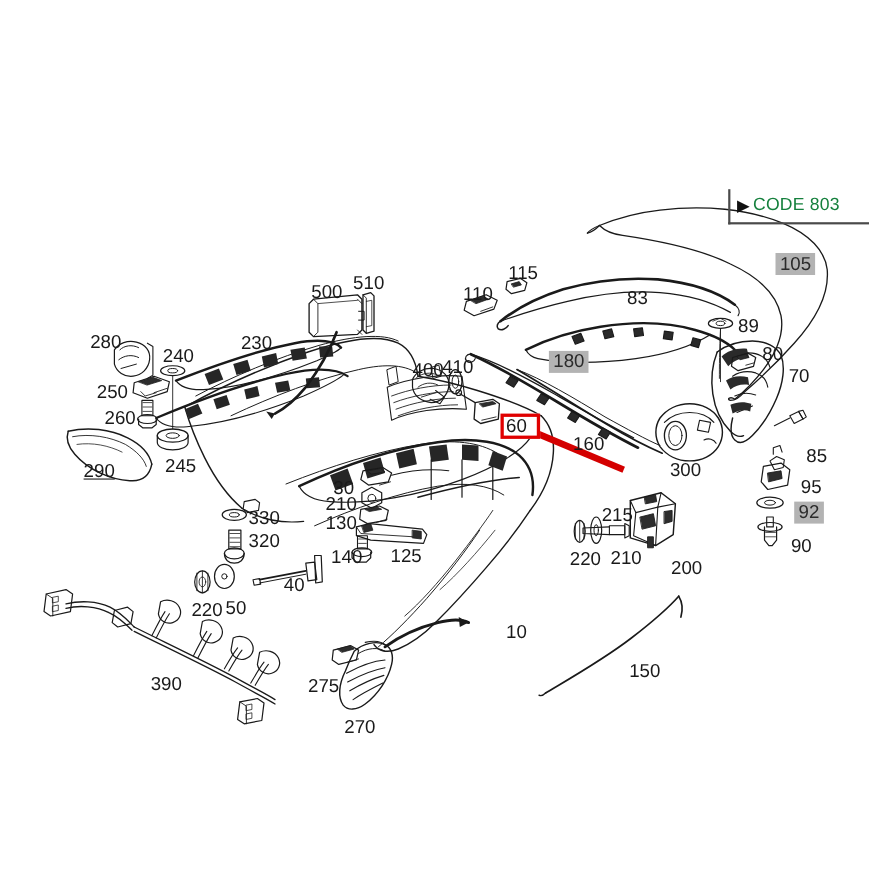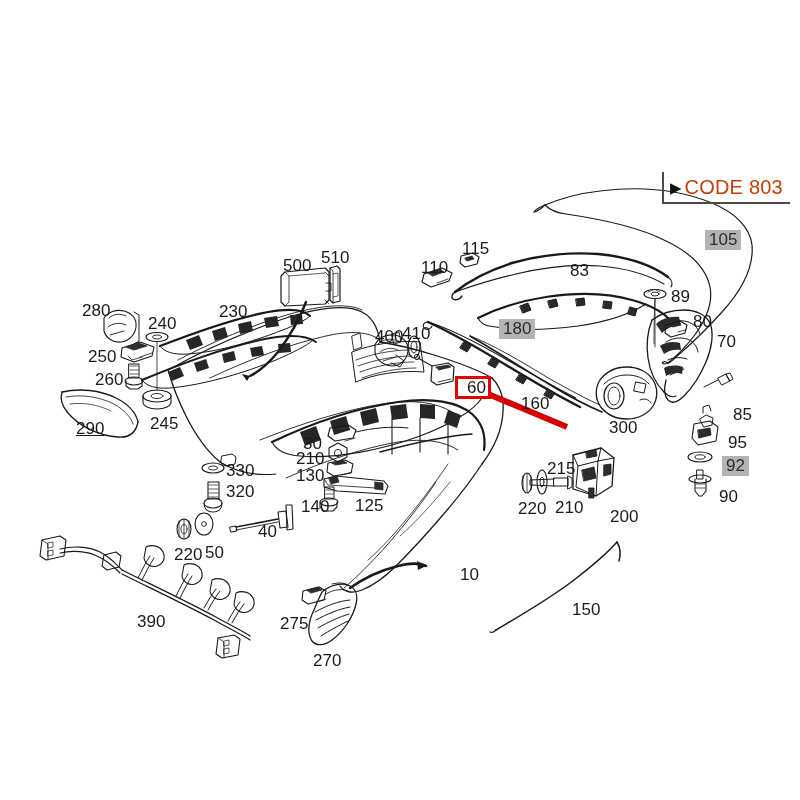--- a/index.html
+++ b/index.html
@@ -36,21 +36,20 @@
     color: #2b2b2b;
     padding: 1px 4px 2px 4px;
   }
   .callout.redbox {
     border: 3px solid #e00000;
     color: #1a1a1a;
     padding: 0px 2px;
     background: #ffffff;
     overflow: hidden;
     width: 26px;
-    text-align: right;
   }
   #code-badge {
     position: absolute;
     left: 662px;
     top: 172px;
     width: 128px;
     height: 32px;
     border-left: 2px solid #4a4a4a;
     border-bottom: 2px solid #4a4a4a;
     box-sizing: border-box;
@@ -58,22 +57,22 @@
     align-items: center;
     padding-left: 6px;
   }
   #code-badge .arrow-glyph {
     font-size: 15px;
     color: #111;
     margin-right: 3px;
     line-height: 1;
   }
   #code-badge .code-text {
-    font-size: 20px;
-    color: #c2410c;
+    font-size: 16px;
+    color: #15803d;
     letter-spacing: 0.2px;
   }
 </style>
 </head>
 <body>
 
 <div id="diagram-root">
 
   <svg id="svg-layer" viewBox="0 0 800 800">
     <g fill="none" stroke="#1a1a1a" stroke-width="1.1" stroke-linecap="round" stroke-linejoin="round">

